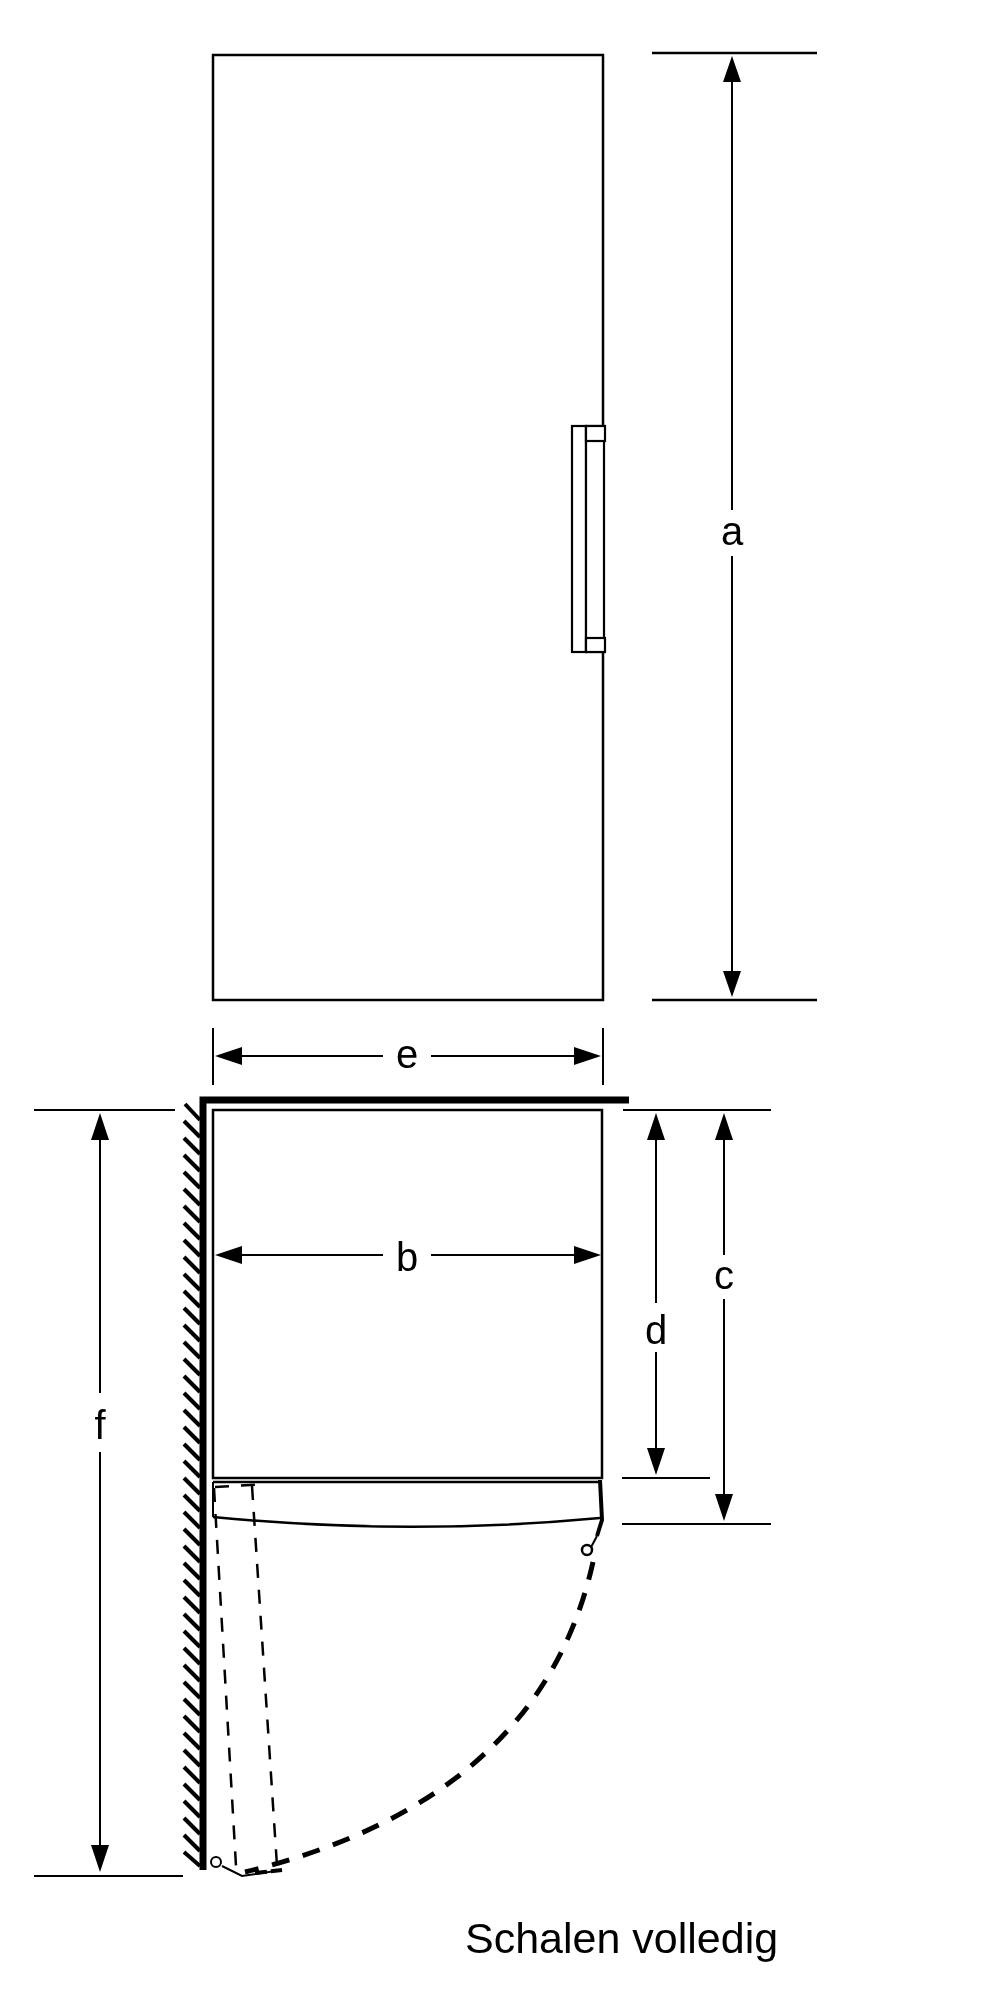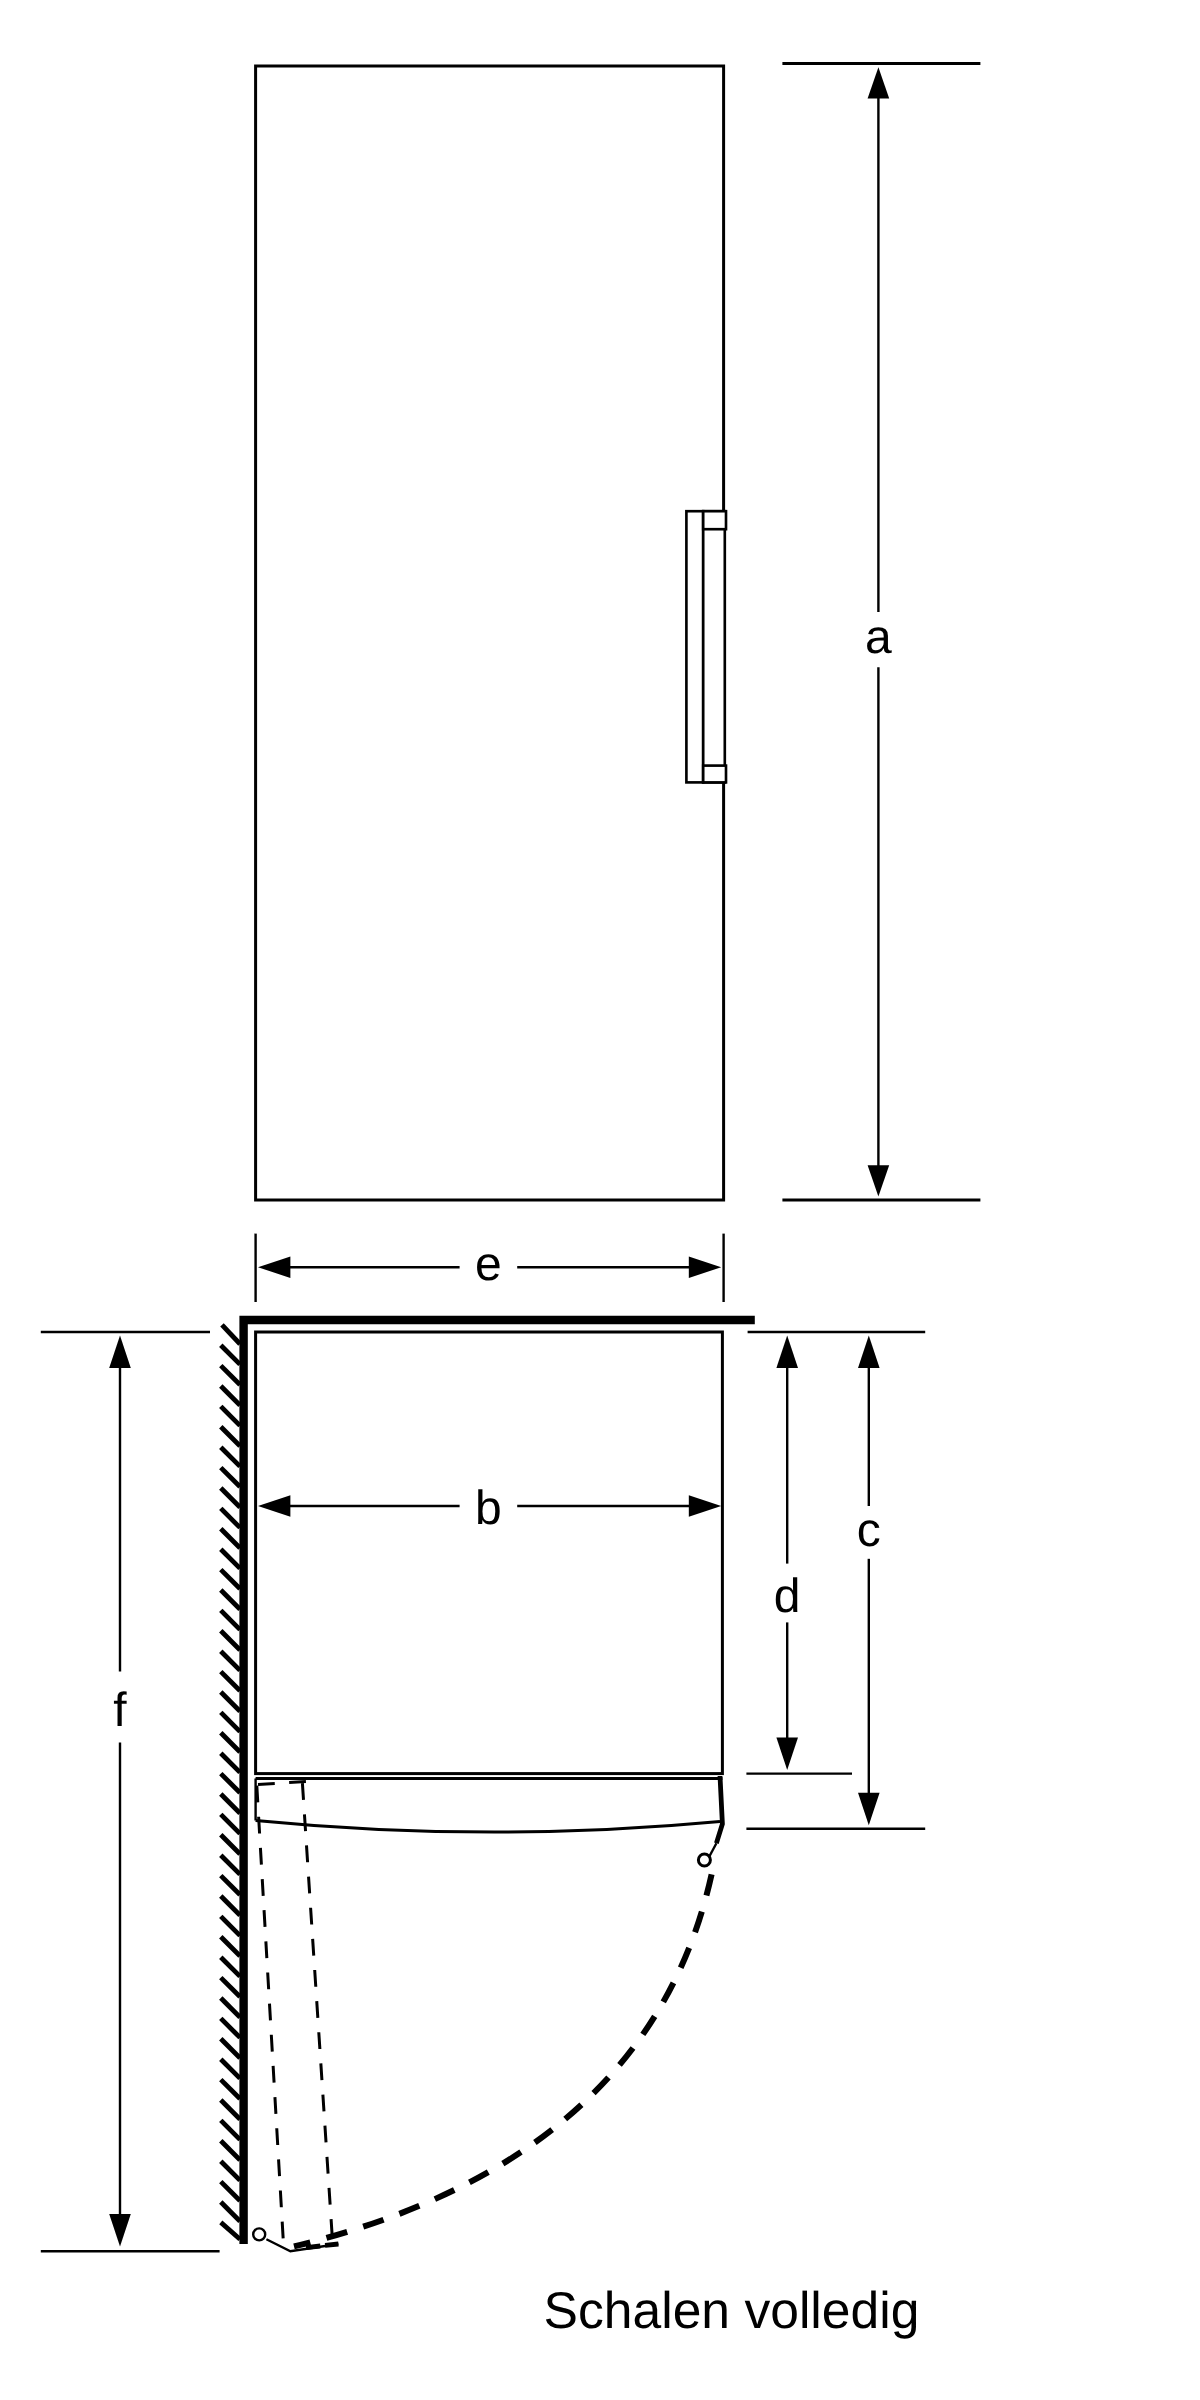--- a/index.html
+++ b/index.html
@@ -1,20 +1,20 @@
 <!DOCTYPE html>
 <html><head>
 <meta charset="utf-8">
 <style>
   html, body { margin: 0; padding: 0; background: #ffffff; }
   body { width: 1000px; height: 2000px; position: relative; overflow: hidden; font-family: "Liberation Sans", sans-serif; }
   svg#diagram { position: absolute; left: 0; top: 0; }
   .lbl { font-family: "Liberation Sans", sans-serif; font-size: 40px; fill: #000; text-anchor: middle; dominant-baseline: central; }
   .note { position: absolute; left: 449px; top: 1800px; font-family: "Liberation Sans", sans-serif; font-size: 43px; line-height: 49px; color: #000; white-space: pre; }
-  .note div { margin: 4px; }
+  .note div { margin: 16px; }
 </style>
 </head>
 <body>
 
 <svg id="diagram" width="1000" height="2000" viewBox="0 0 1000 2000" xmlns="http://www.w3.org/2000/svg">
   <defs>
     <marker id="arr" markerWidth="10" markerHeight="10" refX="9" refY="5" orient="auto-start-reverse" markerUnits="userSpaceOnUse" viewBox="0 0 10 10">
       <path d="M0,0 L10,5 L0,10 z" fill="#000"></path>
     </marker>
   </defs>

